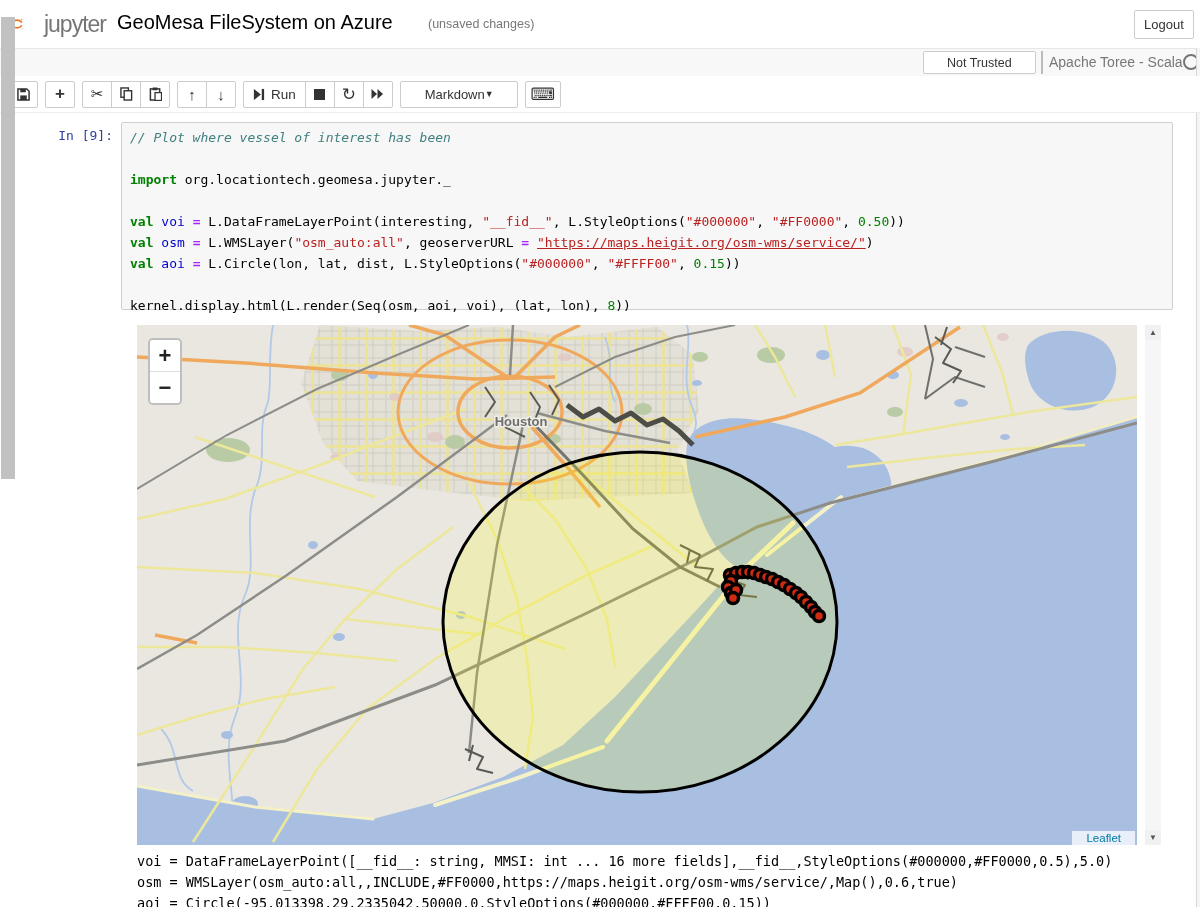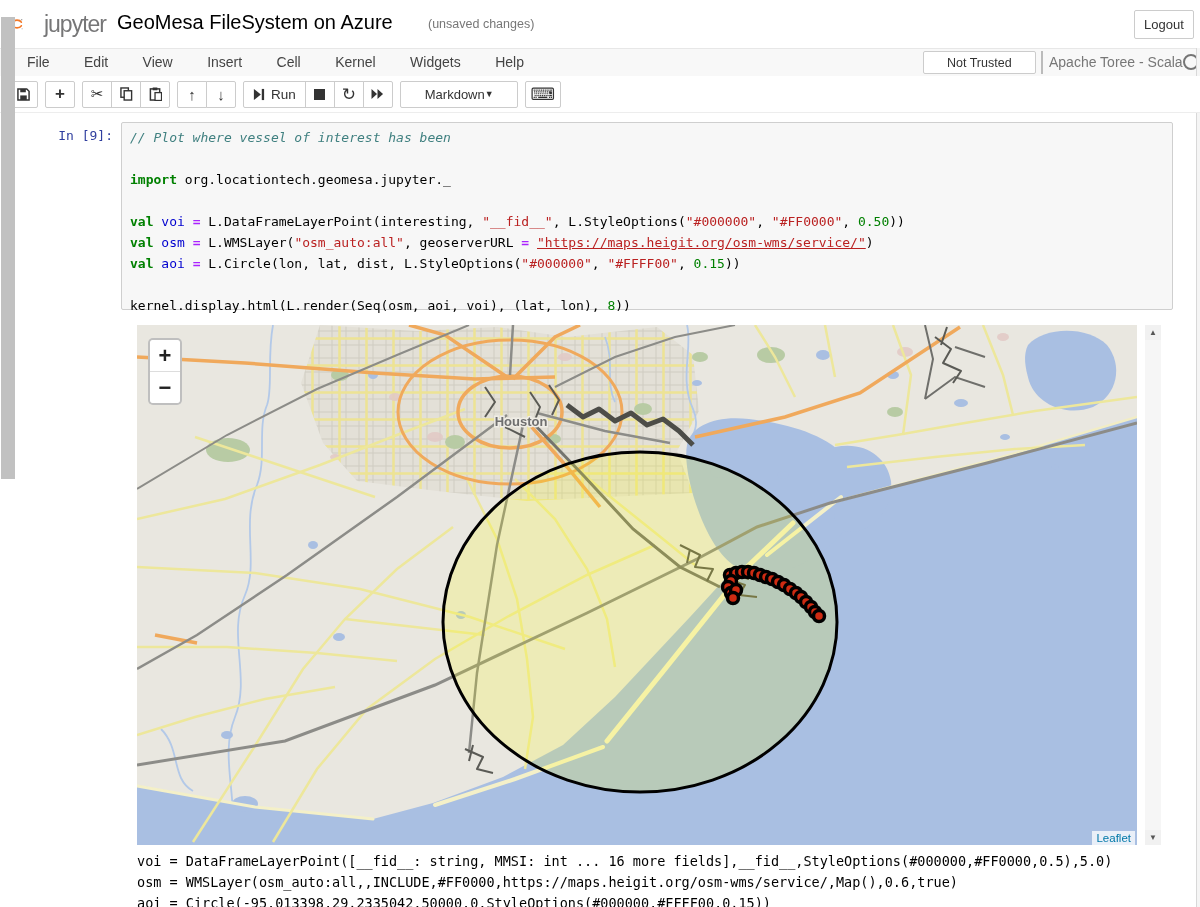--- a/index.html
+++ b/index.html
@@ -56,21 +56,21 @@
   .tok-number{color:#008000;}
   .tok-plain{color:#000;}
   
   #map{position:absolute;left:137px;top:325px;width:1000px;height:520px;background:#E9E7E0;overflow:hidden;}
   #zoomctl{position:absolute;left:11px;top:13px;width:30px;border:2px solid rgba(0,0,0,0.25);border-radius:5px;background:#fff;}
   .zbtn{width:30px;height:31px;background:#fff;color:#222;font-size:22px;font-weight:bold;
     display:flex;align-items:center;justify-content:center;cursor:pointer;}
   .zbtn:first-child{border-bottom:1px solid #ddd;border-radius:4px 4px 0 0;}
   .zbtn:last-child{border-radius:0 0 4px 4px;}
   #attribution{position:absolute;right:2px;bottom:0;background:rgba(255,255,255,0.75);
-    color:#0078A8;font-size:11.5px;padding:1px 4px;}
+    color:#0078A8;font-size:11.5px;padding:1px 14px;}
   
   #oscroll{position:absolute;left:1145px;top:325px;width:16px;height:520px;background:#f6f6f6;}
   .sarrow{position:absolute;left:0;width:16px;height:15px;background:#f1f1f1;color:#555;font-size:8px;
     display:flex;align-items:center;justify-content:center;cursor:pointer;}
   #sthumb{position:absolute;left:1px;top:17px;width:14px;height:462px;background:#c1c1c1;cursor:pointer;}
   
   #txt-output{position:absolute;left:137px;top:851px;font-family:"DejaVu Sans Mono",monospace;
     font-size:13.5px;line-height:21px;color:#000;white-space:pre;}
 </style>
 </head>
@@ -88,30 +88,20 @@
       <circle cx="29.5" cy="28.5" r="1.3" fill="#9E9E9E"></circle>
     </svg>
     <span id="logo-word">jupyter</span>
   </div>
   <span id="nb-title">GeoMesa FileSystem on Azure</span>
   <span id="nb-status">(unsaved changes)</span>
   <div id="logout">Logout</div>
 </div>
 
 <div id="menubar">
-  <div id="menubar-left">
-    <span class="menu-item">File</span>
-    <span class="menu-item">Edit</span>
-    <span class="menu-item">View</span>
-    <span class="menu-item">Insert</span>
-    <span class="menu-item">Cell</span>
-    <span class="menu-item">Kernel</span>
-    <span class="menu-item">Widgets</span>
-    <span class="menu-item">Help</span>
-  </div>
   <div id="not-trusted">Not Trusted</div>
   <div id="kernel-divider"></div>
   <span id="kernel-name">Apache Toree - Scala</span>
   <span id="kernel-ind"></span>
 </div>
 <div id="page-edge"></div>
 <div id="page-edge-fill"></div>
 
 <div id="toolbar">
   <div class="tgroup">

